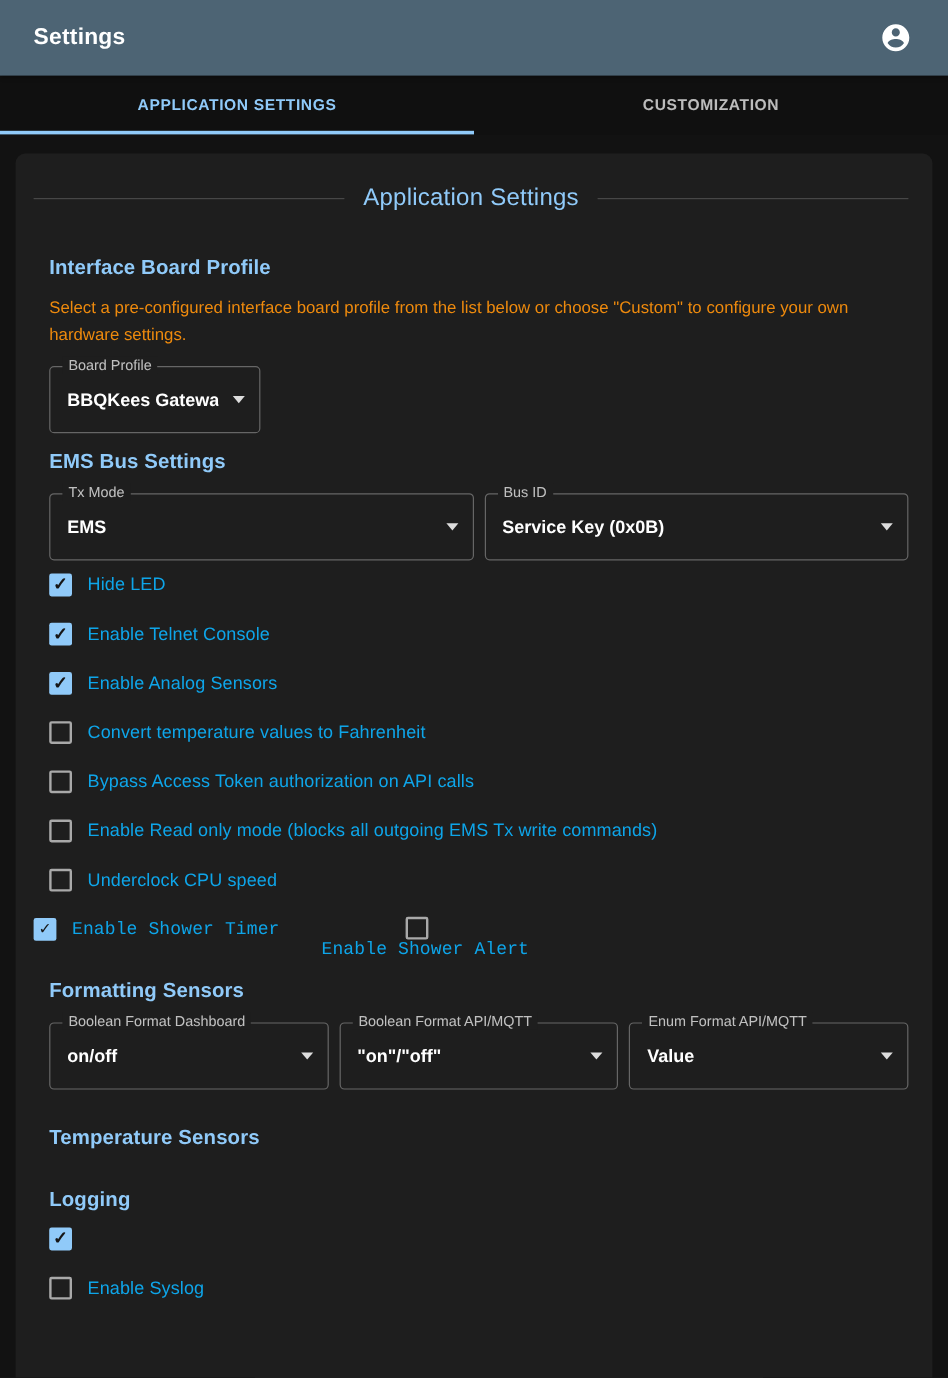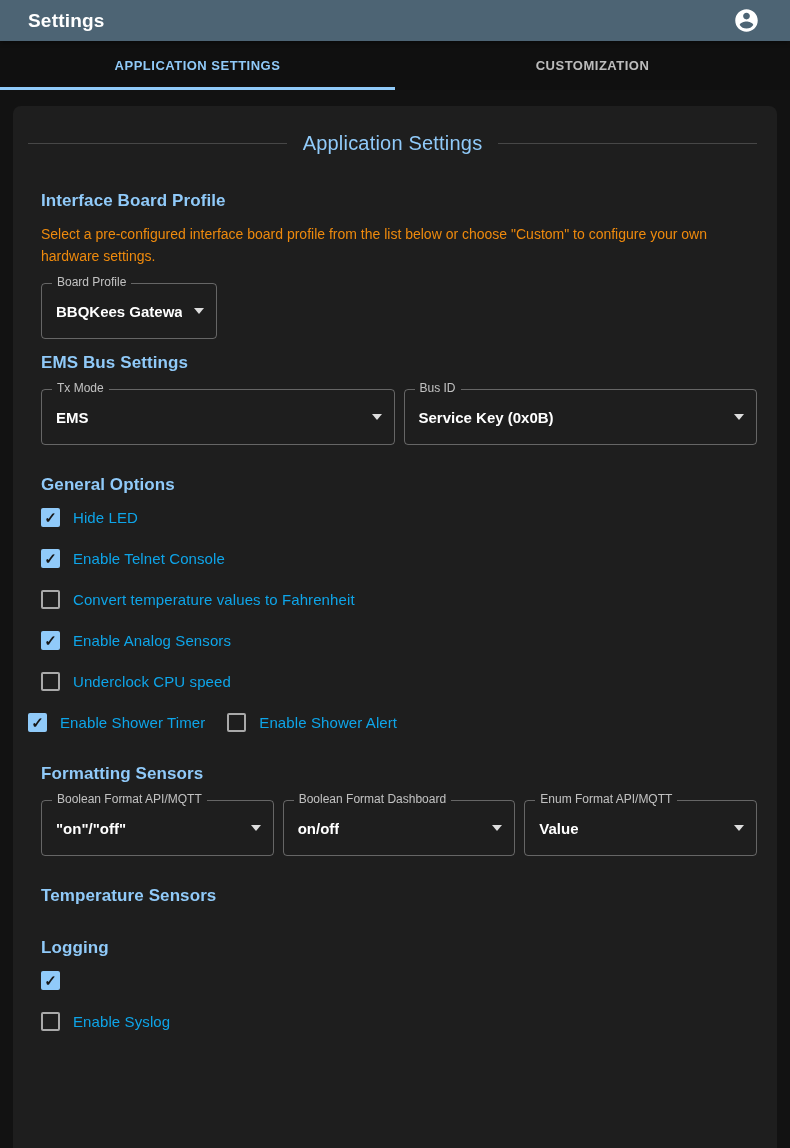--- a/index.html
+++ b/index.html
@@ -5,21 +5,21 @@
   * { box-sizing: border-box; margin: 0; padding: 0; }
   html, body { width: 790px; height: 1148px; overflow: hidden; }
   body {
     background: #121212;
     font-family: "Liberation Sans", sans-serif;
     color: #fff;
   }
 
   
   .appbar {
-    height: 41px;
+    height: 63px;
     background: #4d6474;
     display: flex;
     align-items: center;
     padding: 0 24px 0 28px;
     box-shadow: 0 2px 4px rgba(0,0,0,0.35);
     position: relative;
     z-index: 2;
   }
   .appbar-title {
     font-size: 19px;
@@ -181,22 +181,22 @@
     font-weight: 700;
     line-height: 1;
   }
   .cb-label {
     margin-left: 13px;
     font-size: 15px;
     color: #0ea5e9;
     letter-spacing: 0.1px;
   }
   .inline-pair { display: flex; align-items: center; }
-  .inline-pair .cb-row { margin: 0; }
-  .inline-pair .cb-row + .cb-row { margin-left: 22px; }
+  .inline-pair .cb-row { margin: 0; font-family: Liberation Mono, monospace; }
+  .inline-pair .cb-row + .cb-row { margin-left: 22px; flex-direction: column; }
 </style>
 </head>
 <body>
 
 <header class="appbar">
   <span class="appbar-title">Settings</span>
   <span class="appbar-spacer"></span>
   <span class="avatar-btn">
     <svg width="27" height="27" viewBox="0 0 24 24">
       <path fill="#ffffff" fill-rule="evenodd" d="M12 2C6.48 2 2 6.48 2 12s4.48 10 10 10 10-4.48 10-10S17.52 2 12 2zm0 3c1.66 0 3 1.34 3 3s-1.34 3-3 3-3-1.34-3-3 1.34-3 3-3zm0 14.2c-2.5 0-4.71-1.28-6-3.22.03-1.99 4-3.08 6-3.08 1.99 0 5.97 1.09 6 3.08-1.29 1.94-3.5 3.22-6 3.22z"></path>
@@ -239,64 +239,71 @@
       <span class="value">EMS</span>
       <span class="caret"></span>
     </div>
     <div class="select grow">
       <span class="float-label">Bus ID</span>
       <span class="value">Service Key (0x0B)</span>
       <span class="caret"></span>
     </div>
   </div>
 
-  <h2 class="section-title">General Options</h2>
 
   <label class="cb-row first">
     <span class="cb checked"></span>
     <span class="cb-label">Hide LED</span>
   </label>
   <label class="cb-row">
     <span class="cb checked"></span>
     <span class="cb-label">Enable Telnet Console</span>
   </label>
   <label class="cb-row">
-    <span class="cb"></span>
-    <span class="cb-label">Convert temperature values to Fahrenheit</span>
-  </label>
-  <label class="cb-row">
     <span class="cb checked"></span>
     <span class="cb-label">Enable Analog Sensors</span>
+  </label>
+  <label class="cb-row">
+    <span class="cb"></span>
+    <span class="cb-label">Convert temperature values to Fahrenheit</span>
+  </label>
+  <label class="cb-row">
+    <span class="cb"></span>
+    <span class="cb-label">Bypass Access Token authorization on API calls</span>
+  </label>
+  <label class="cb-row">
+    <span class="cb"></span>
+    <span class="cb-label">Enable Read only mode (blocks all outgoing EMS Tx write commands)</span>
   </label>
   <label class="cb-row">
     <span class="cb"></span>
     <span class="cb-label">Underclock CPU speed</span>
   </label>
 
   <div class="inline-pair">
     <label class="cb-row">
       <span class="cb checked"></span>
       <span class="cb-label">Enable Shower Timer</span>
     </label>
     <label class="cb-row">
       <span class="cb"></span>
       <span class="cb-label">Enable Shower Alert</span>
     </label>
   </div>
 
   <h2 class="section-title" style="margin-top:32px">Formatting Sensors</h2>
   <div class="select-row">
     <div class="select grow">
+      <span class="float-label">Boolean Format Dashboard</span>
+      <span class="value">on/off</span>
+      <span class="caret"></span>
+    </div>
+    <div class="select grow">
       <span class="float-label">Boolean Format API/MQTT</span>
       <span class="value">"on"/"off"</span>
-      <span class="caret"></span>
-    </div>
-    <div class="select grow">
-      <span class="float-label">Boolean Format Dashboard</span>
-      <span class="value">on/off</span>
       <span class="caret"></span>
     </div>
     <div class="select grow">
       <span class="float-label">Enum Format API/MQTT</span>
       <span class="value">Value</span>
       <span class="caret"></span>
     </div>
   </div>
 
   <h2 class="section-title">Temperature Sensors</h2>

